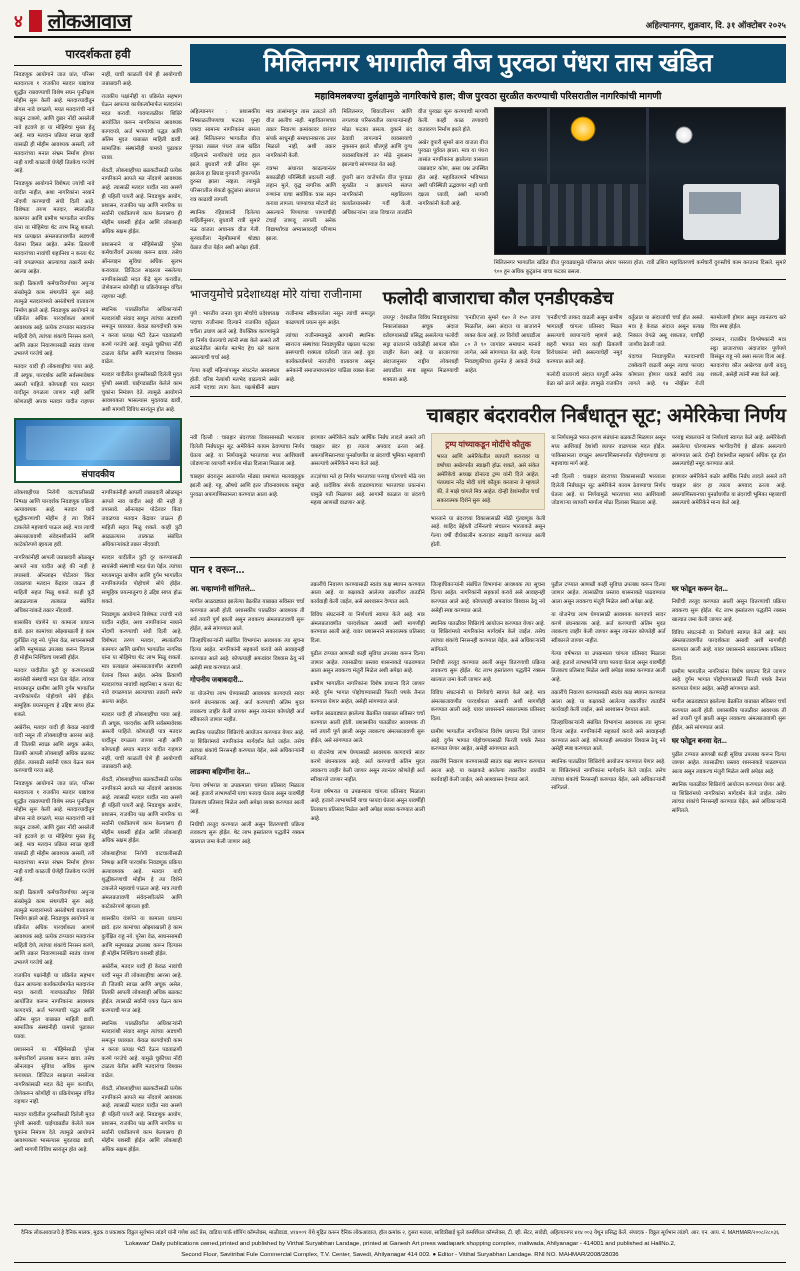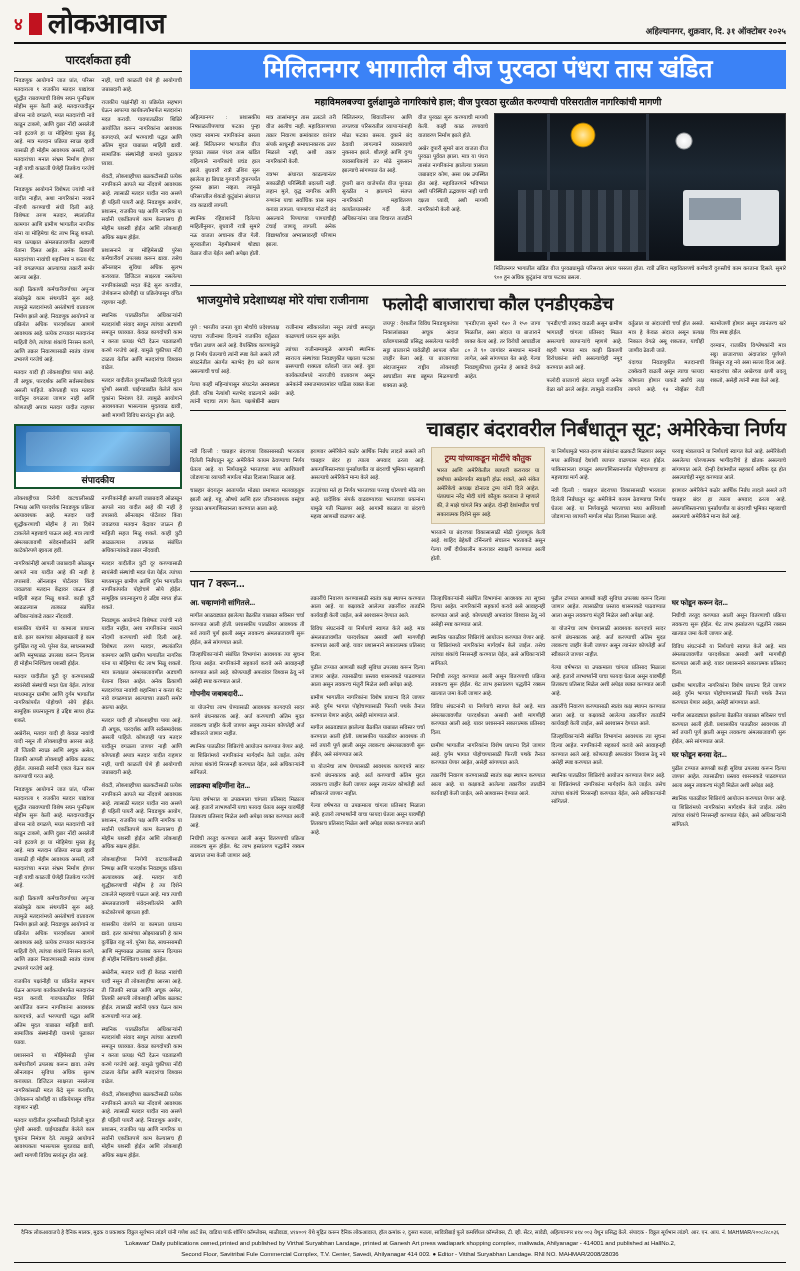--- a/index.html
+++ b/index.html
@@ -11,39 +11,39 @@
     color:#1a1a1a;
     overflow:hidden;
   }
   .page { position:relative; width:800px; height:1271px; padding:10px 14px; }
 
   
   .masthead { display:flex; align-items:flex-end; justify-content:space-between; border-bottom:2px solid #111; padding-bottom:4px; }
   .mast-left { display:flex; align-items:center; gap:6px; }
   .page-no { font-size:17px; font-weight:bold; color:#c1121f; line-height:1; }
   .flag-mark { width:13px; height:22px; background:#c1121f; }
-  .logo-text { font-size:28px; font-weight:bold; letter-spacing:-0.5px; line-height:1; }
+  .logo-text { font-size:20px; font-weight:bold; letter-spacing:-0.5px; line-height:1;text-decoration:underline; }
   .mast-right { font-size:8.5px; color:#222; padding-bottom:2px;font-weight:bold; }
 
   
   .col-text { font-size:5.4px; line-height:1.62; text-align:justify; color:#111; hyphens:auto; }
   .col-text p { margin:0 0 4px 0; }
   .sec-rule { border-top:1px solid #111; margin:4px 0; }
 
   
   .body-grid { display:flex; gap:8px; margin-top:6px; }
   .left-col { width:168px; }
   .right-col { flex:1; }
 
   .left-head { font-size:11.5px; font-weight:bold; text-align:center; margin:2px 0 4px; }
   .left-cols { column-count:2; column-gap:7px; column-rule:0; }
 
   
   .lead-title {
-    background:#3b82f6; color:#fff; text-align:center;
+    background:#0c4a6e; color:#fff; text-align:center;
     font-size:24.5px; font-weight:bold; padding:5px 6px 7px;
     letter-spacing:0px; line-height:1.12;
   }
   .lead-sub { text-align:center; font-size:9.2px; font-weight:bold; margin:6px 0 5px; color:#111; }
   .lead-body { display:flex; gap:6px; margin-top:2px; }
   .lead-body .lc { width:33%; }
   .lead-body .lc .col-text { column-count:2; column-gap:6px; }
   .photo-wrap { width:66%; }
   .news-photo {
     width:100%; height:148px;
@@ -59,33 +59,33 @@
   .np-light { position:absolute; left:26%; top:8px; width:26px; height:26px; border-radius:50%;
     background:radial-gradient(#ffe9a8,#ffb703 60%,rgba(255,183,3,0) 70%); }
   .np-light2 { position:absolute; left:62%; top:18px; width:18px; height:18px; border-radius:50%;
     background:radial-gradient(#fff,#e8e8e8 55%,rgba(255,255,255,0) 72%); }
   .caption { font-size:5.4px; line-height:1.5; text-align:justify; margin-top:3px; color:#111; }
 
   
   .sub-row { display:flex; gap:8px; margin-top:6px; }
   .sub-a { width:31%; }
   .sub-b { flex:1; }
-  .head-md { font-size:11.5px; font-weight:bold; text-align:center; line-height:1.2; margin:2px 0 16px; }
+  .head-md { font-size:11.5px; font-weight:normal; text-align:left; line-height:1.2; margin:2px 0 8px; }
   .head-lg { font-size:18px; font-weight:bold; text-align:left; line-height:1.15; margin:2px 0 5px; }
   .cols-2 { column-count:2; column-gap:6px; }
   .cols-5 { column-count:5; column-gap:6px; }
 
   
   .head-xl { font-size:19.5px; font-weight:bold; text-align:right; margin:3px 0 5px; }
   .chab-grid { display:flex; gap:6px; }
   .chab-col { flex:1; }
   .box-tan {
     background:#efe6cf; border:1px solid #cfc0a0; padding:4px 5px;
   }
-  .box-tan .bh { font-size:8px; font-weight:bold; text-align:center; color:#7a1f1f; margin-bottom:3px; }
+  .box-tan .bh { font-size:8px; font-weight:bold; text-align:center; color:#7a1f1f; margin-bottom:3px;font-family:Liberation Serif, serif; }
 
   
   .jump-head { font-size:10.5px; font-weight:bold; margin:3px 0 4px; }
   .small-head { font-size:7.2px; font-weight:bold; margin:4px 0 2px;font-family:Liberation Serif, serif; }
 
   
   .edit-box { border:2px solid #14532d; margin:4px 0 5px; }
   .edit-img { height:46px; background:linear-gradient(135deg,#2b6cb0,#63b3ed 55%,#2c5282); position:relative; }
   .edit-img:after { content:""; position:absolute; inset:6px 10px; background:rgba(255,255,255,.18); border-radius:2px; }
   .edit-label { text-align:center; font-size:9px; font-weight:bold; background:#fff; padding:1px 0; color:#111; }
@@ -243,21 +243,21 @@
           <div class="chab-col col-text">
             <p>परराष्ट्र मंत्रालयाने या निर्णयाचे स्वागत केले आहे. अमेरिकेशी असलेल्या धोरणात्मक भागीदारीचे हे द्योतक असल्याचे सांगण्यात आले. दोन्ही देशांमधील सहकार्य अधिक दृढ होत असल्याचेही नमूद करण्यात आले.</p>
             <p>इराणवर अमेरिकेने कठोर आर्थिक निर्बंध लादले असले तरी चाबहार बंदर हा त्याला अपवाद ठरला आहे. अफगाणिस्तानच्या पुनर्बांधणीत या बंदराची भूमिका महत्त्वाची असल्याचे अमेरिकेने मान्य केले आहे.</p>
           </div>
         </div>
       </div>
 
       <div class="sec-rule"></div>
 
       <div>
-        <div class="jump-head">पान 7 वरून...</div>
+        <div class="jump-head">पान १ वरून...</div>
         <div class="chab-grid">
 
           <div class="chab-col col-text">
             <div class="small-head">आ. चव्हाणांनी सांगितले...</div>
             <p>मागील आठवड्यात झालेल्या बैठकीत याबाबत सविस्तर चर्चा करण्यात आली होती. प्रशासकीय पातळीवर आवश्यक ती सर्व तयारी पूर्ण झाली असून लवकरच अंमलबजावणी सुरू होईल, असे सांगण्यात आले.</p>
             <p>जिल्हाधिकाऱ्यांनी संबंधित विभागांना आवश्यक त्या सूचना दिल्या आहेत. नागरिकांनी सहकार्य करावे असे आवाहनही करण्यात आले आहे. कोणत्याही अफवांवर विश्वास ठेवू नये असेही स्पष्ट करण्यात आले.</p>
             <div class="small-head">गोपनीय जबाबदारी...</div>
             <p>या योजनेचा लाभ घेण्यासाठी आवश्यक कागदपत्रे सादर करणे बंधनकारक आहे. अर्ज करण्याची अंतिम मुदत लवकरच जाहीर केली जाणार असून त्यानंतर कोणतेही अर्ज स्वीकारले जाणार नाहीत.</p>
             <p>स्थानिक पातळीवर शिबिरांचे आयोजन करण्यात येणार आहे. या शिबिरांमध्ये नागरिकांना मार्गदर्शन केले जाईल. तसेच त्यांच्या शंकांचे निरसनही करण्यात येईल, असे अधिकाऱ्यांनी सांगितले.</p>
             <div class="small-head">लाडक्या बहिणींना देत...</div>

